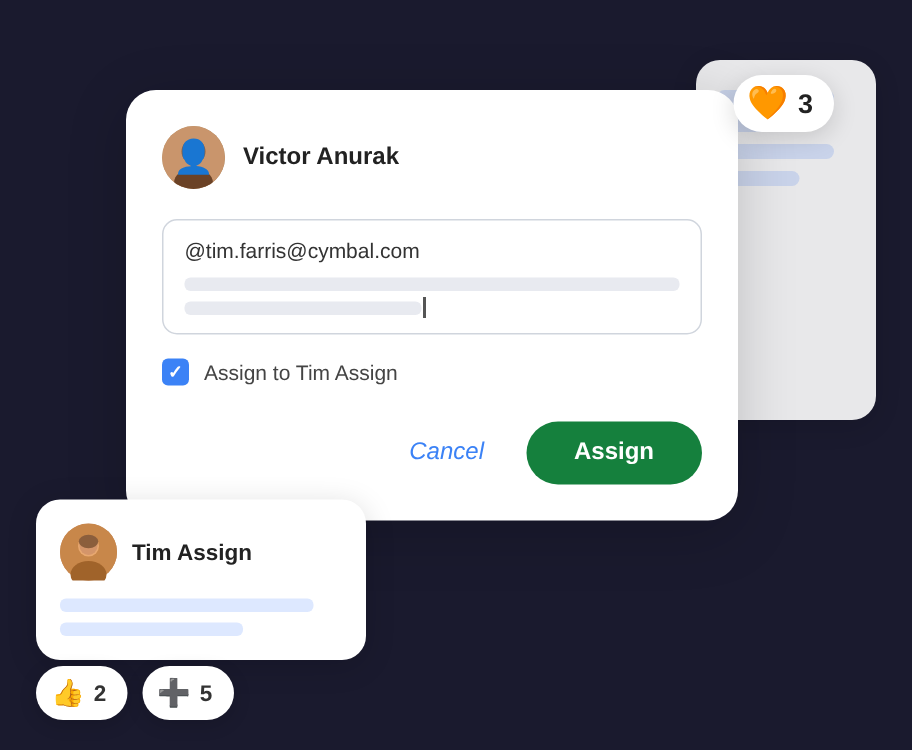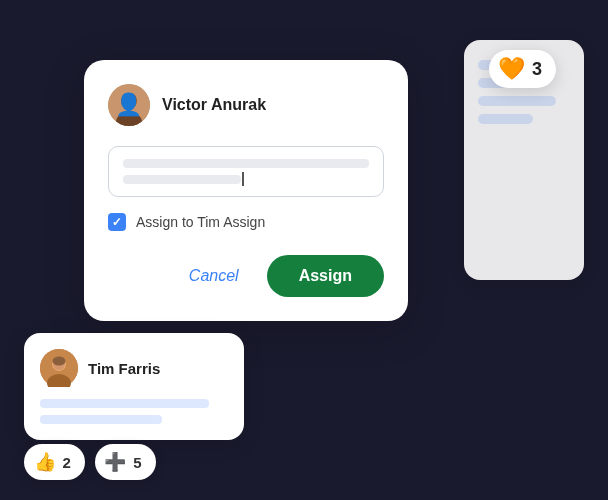--- a/index.html
+++ b/index.html
@@ -75,21 +75,21 @@
       font-size: 18px;
       font-weight: 700;
       color: #222;
     }
 
     
     .main-card {
       position: absolute;
       left: 60px;
       top: 40px;
-      width: 324px;
+      width: 408px;
       background: white;
       border-radius: 20px;
       padding: 24px;
       box-shadow: 0 8px 40px rgba(0,0,0,0.18);
       z-index: 5;
     }
 
     
     .user-header {
       display: flex;
@@ -346,20 +346,21 @@
           <circle cx="21" cy="17" r="8" fill="#8B5E3C"></circle>
           <ellipse cx="21" cy="38" rx="13" ry="10" fill="#6b4226"></ellipse>
           <circle cx="21" cy="17" r="7" fill="#d4a574"></circle>
           <ellipse cx="21" cy="14" rx="7" ry="5" fill="#8B5E3C"></ellipse>
         </svg>
       </div>
       <span class="user-name">Victor Anurak</span>
     </div>
 
     <div class="input-box">
+      <div class="input-email">@tim.farris@cymbal.com</div>
       <div class="input-lines">
         <div class="input-line full"></div>
         <div class="input-line half">
           <span class="cursor"></span>
         </div>
       </div>
     </div>
 
     <div class="checkbox-row">
       <div class="checkbox">
@@ -379,21 +380,21 @@
     <div class="tim-header">
       <div class="avatar-tim">
         <svg width="38" height="38" viewBox="0 0 38 38" xmlns="http://www.w3.org/2000/svg">
           <circle cx="19" cy="19" r="19" fill="#c8874a"></circle>
           <circle cx="19" cy="15" r="7" fill="#e8a870"></circle>
           <ellipse cx="19" cy="34" rx="12" ry="9" fill="#a0632a"></ellipse>
           <circle cx="19" cy="15" r="6" fill="#d4956a"></circle>
           <ellipse cx="19" cy="12" rx="6.5" ry="4.5" fill="#8B5E3C"></ellipse>
         </svg>
       </div>
-      <span class="tim-name">Tim Farris</span>
+      <span class="tim-name">Tim Assign</span>
     </div>
     <div class="tim-lines">
       <div class="tim-line long"></div>
       <div class="tim-line medium"></div>
     </div>
   </div>
 
   <div class="bottom-badges">
     <div class="badge">
       <span class="badge-icon">👍</span>

